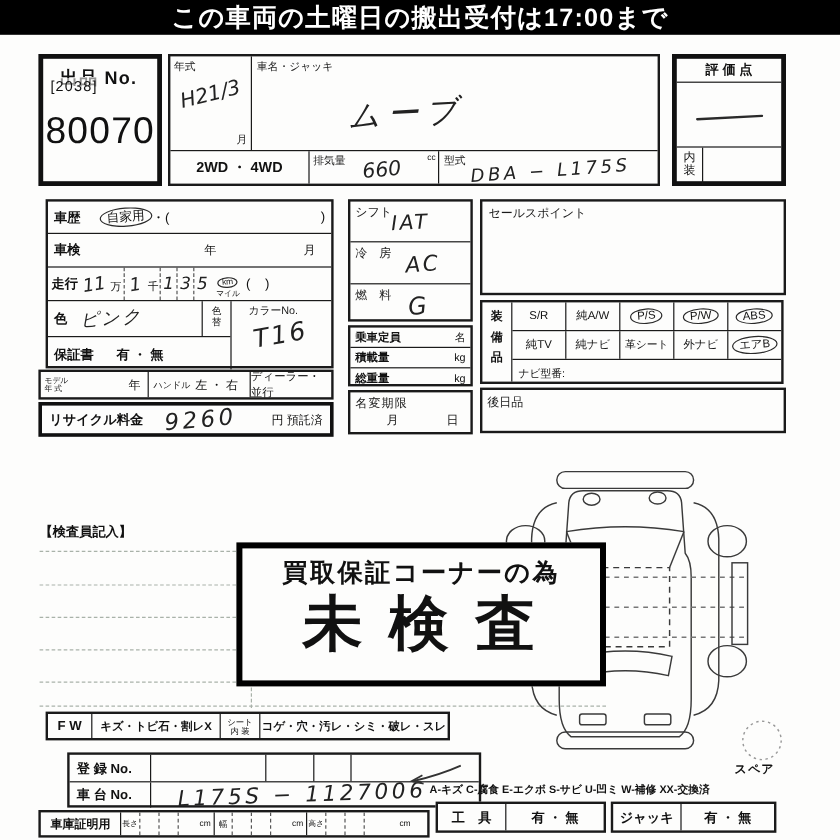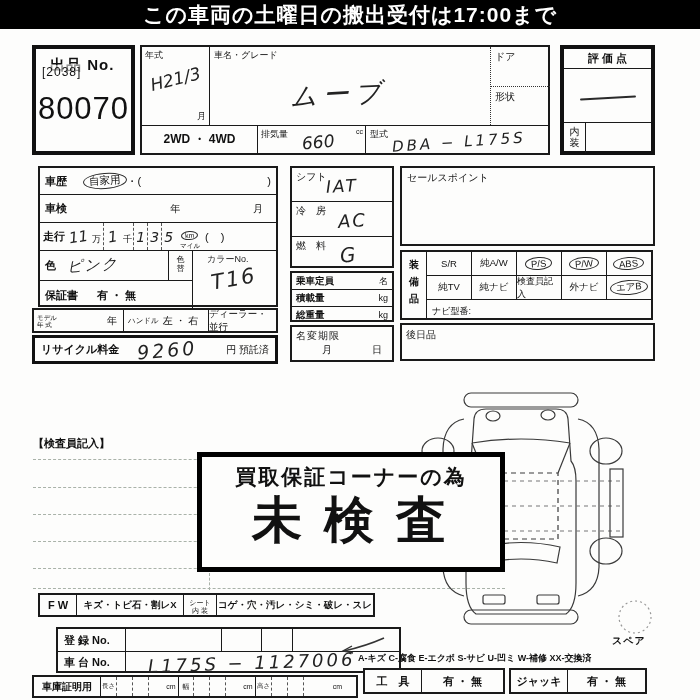--- a/index.html
+++ b/index.html
@@ -33,30 +33,22 @@
     <div class="abs" style="left:0;top:42px;width:100%;text-align:center;font-size:31px;letter-spacing:1px;">80070</div>
   </div>
 
   <div class="abs bx" style="left:140px;top:45px;width:410px;height:110px;">
     <div class="abs" style="left:0;top:0;width:68px;height:78px;border-right:1px solid #1a1a1a;">
       <span class="lbl" style="position:absolute;left:3px;top:2px;">年式</span>
       <span class="hw" style="position:absolute;left:8px;top:22px;font-size:17px;transform:rotate(-14deg);">H21/3</span>
       <span class="lbl" style="position:absolute;right:3px;bottom:2px;">月</span>
     </div>
     <div class="abs" style="left:68px;top:0;width:280px;height:78px;">
-      <span class="lbl" style="position:absolute;left:4px;top:2px;">車名・グレード</span>
+      <span class="lbl" style="position:absolute;left:4px;top:2px;">車名・ジャッキ</span>
       <span class="hw" style="position:absolute;left:80px;top:30px;font-size:26px;letter-spacing:6px;transform:rotate(-3deg);">ムーブ</span>
-    </div>
-    <div class="abs" style="left:348px;top:0;width:60px;height:78px;border-left:1px dotted #333;">
-      <div style="height:39px;position:relative;">
-        <span style="position:absolute;left:4px;top:3px;font-size:10px;">ドア</span>
-      </div>
-      <div style="height:39px;position:relative;border-top:1px dotted #333;">
-        <span style="position:absolute;left:4px;top:3px;font-size:10px;">形状</span>
-      </div>
     </div>
     <div class="abs flex" style="left:0;top:78px;width:406px;height:28px;border-top:1px solid #1a1a1a;">
       <div class="flex" style="width:115px;height:100%;border-right:1px solid #1a1a1a;justify-content:center;">
         <span style="font-size:12px;font-weight:600;">2WD ・ 4WD</span>
       </div>
       <div style="width:107px;height:100%;border-right:1px solid #1a1a1a;position:relative;">
         <span class="lbl" style="position:absolute;left:3px;top:2px;">排気量</span>
         <span class="hw" style="position:absolute;left:44px;top:6px;font-size:17px;transform:rotate(-5deg);">660</span>
         <span class="tiny" style="position:absolute;right:2px;top:2px;">cc</span>
       </div>
@@ -242,21 +234,21 @@
           </div>
       </div>
       <div class="flex" style="height:23px;align-items:stretch;border-top:1px solid #1a1a1a;">
         <div class="flex" style="flex:1;justify-content:center;font-size:9.5px;">
             <span>純TV</span>
           </div>
         <div class="flex" style="flex:1;justify-content:center;font-size:9.5px;border-left:1px solid #1a1a1a;">
             <span>純ナビ</span>
           </div>
         <div class="flex" style="flex:1;justify-content:center;font-size:9px;border-left:1px solid #1a1a1a;">
-            <span>検査員記入</span>
+            <span>革シート</span>
           </div>
         <div class="flex" style="flex:1;justify-content:center;font-size:9.5px;border-left:1px solid #1a1a1a;">
             <span>外ナビ</span>
           </div>
         <div class="flex" style="flex:1;justify-content:center;font-size:9.5px;border-left:1px solid #1a1a1a;">
             <span class="circ">エアB</span>
           </div>
       </div>
       <div class="flex" style="height:22px;border-top:1px solid #1a1a1a;padding-left:5px;">
         <span style="font-size:9px;">ナビ型番:</span>

